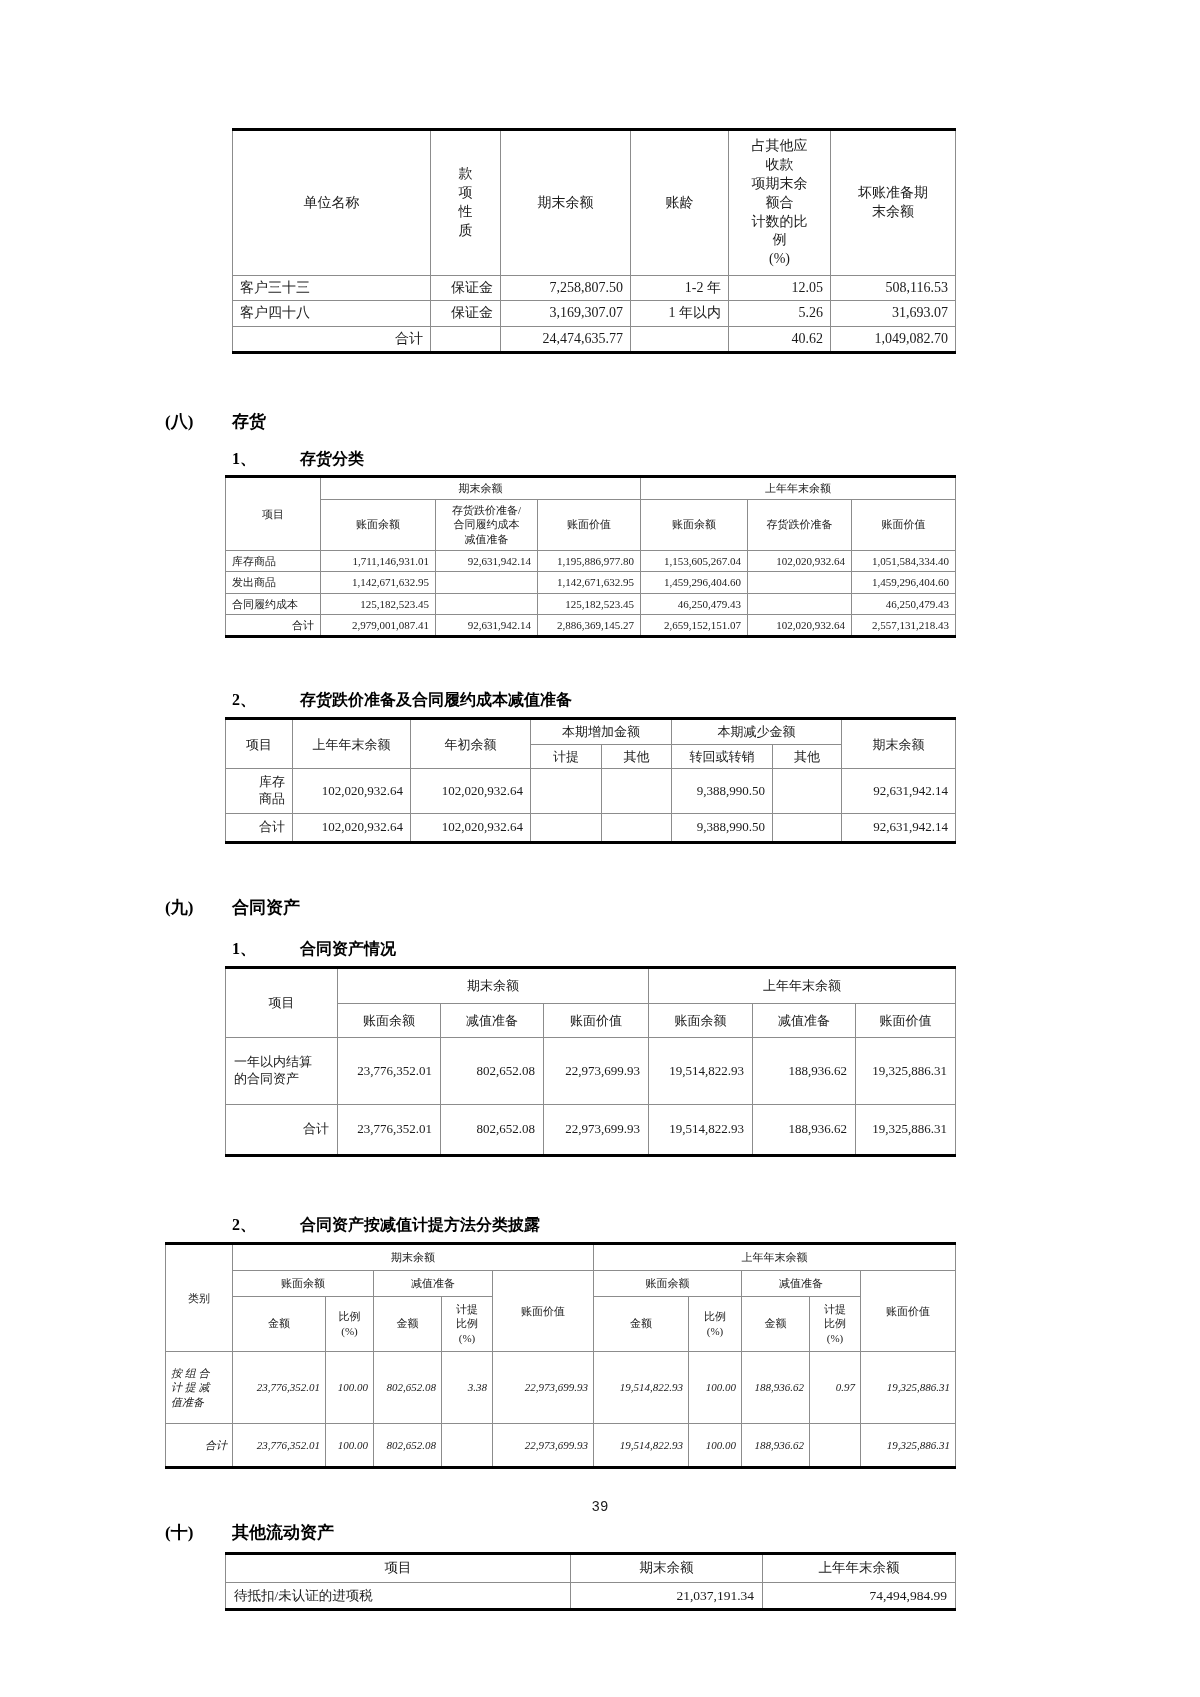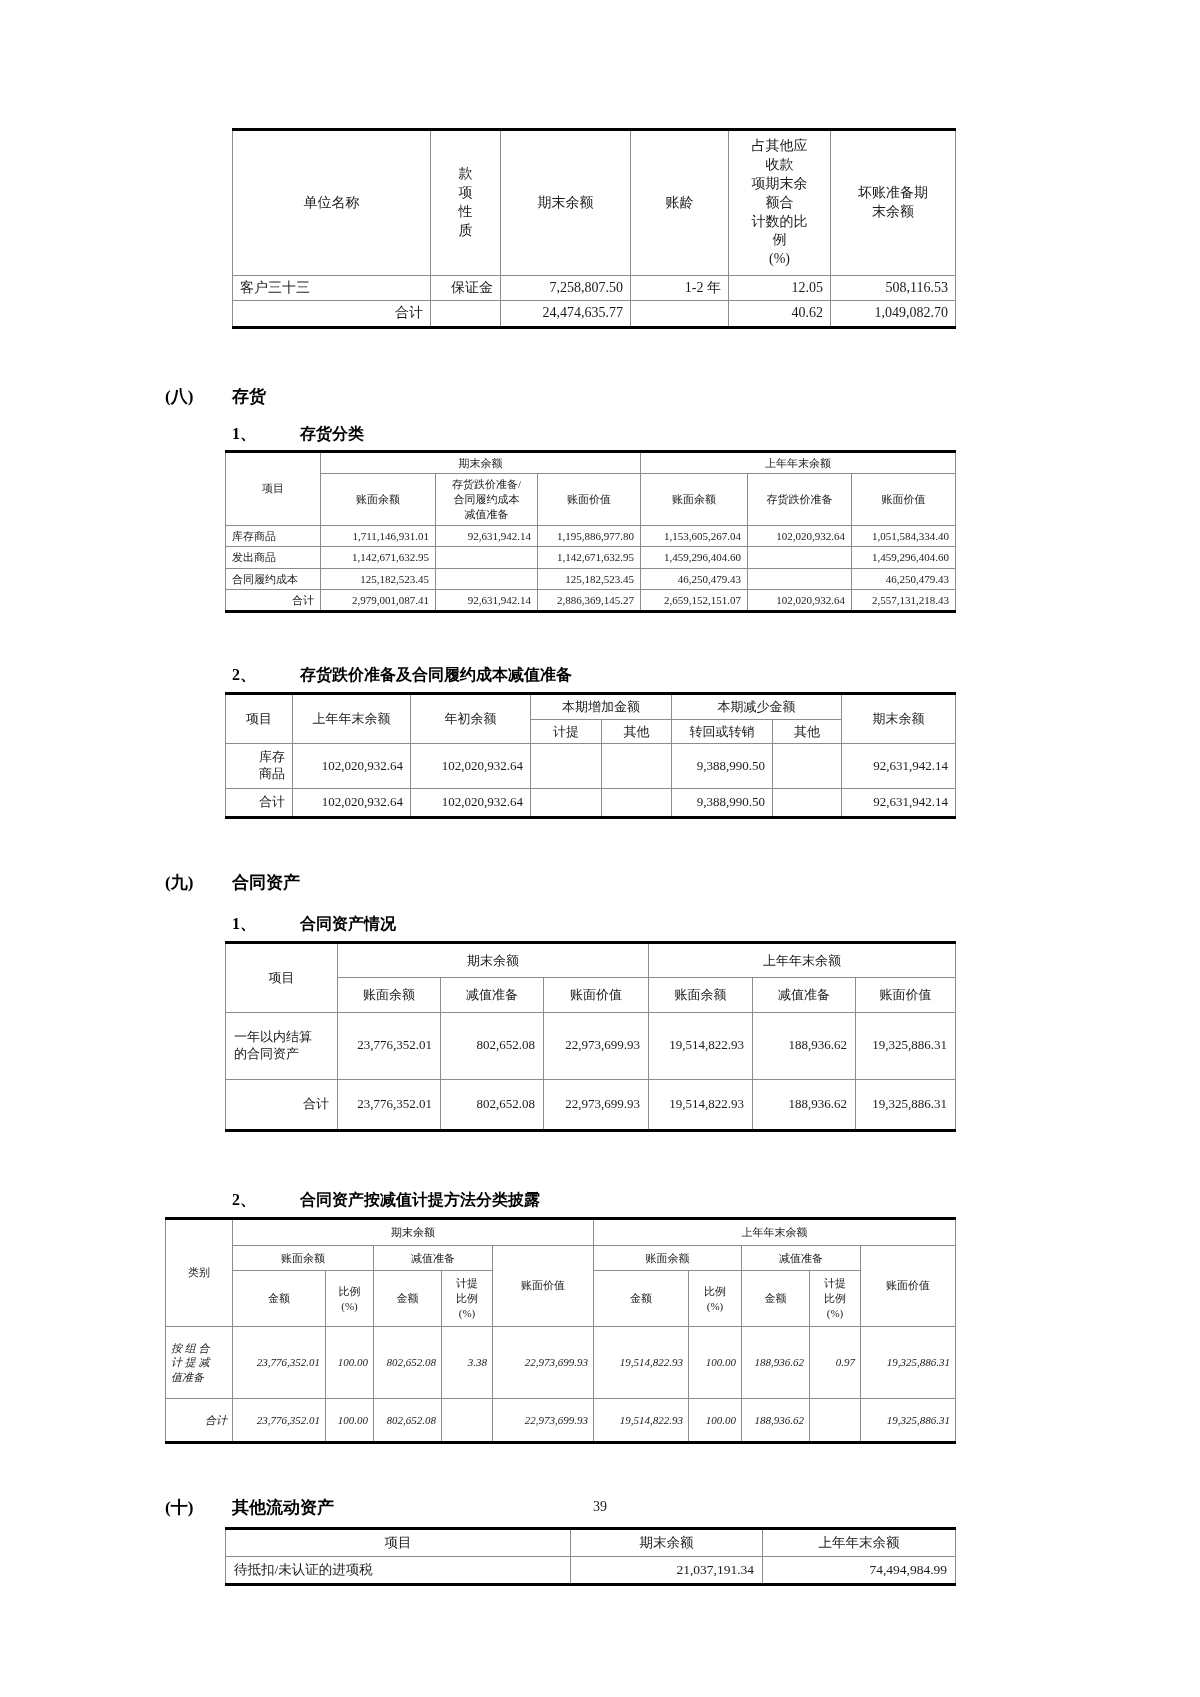--- a/index.html
+++ b/index.html
@@ -45,21 +45,21 @@
   
   .t-disc{width:790px;margin:6px 0 0 165px;font-size:11px;}
   .t-disc th{padding:5px 2px;}
   .t-disc td{padding:14px 5px;font-style:italic;}
 
   
   .t-other{width:730px;margin:8px 0 0 225px;font-size:13.5px;}
   .t-other th{padding:4px 4px;}
   .t-other td{padding:4px 8px;}
 
-  .pagenum{position:absolute;left:0;right:0;bottom:182px;text-align:center;font-size:14px;}
+  .pagenum{position:absolute;left:0;right:0;bottom:182px;text-align:center;font-size:14px;font-family:Liberation Mono, monospace;}
   .mt-s8{margin-top:56px}.mt-sub81{margin-top:16px}
   .mt-s82{margin-top:52px}
   .mt-s9{margin-top:52px}.mt-sub91{margin-top:20px}
   .mt-s92{margin-top:58px}
   .mt-s10{margin-top:52px}
 </style>
 </head>
 <body>
 
 <div class="page">
@@ -89,20 +89,28 @@
       </tr>
     </thead>
     <tbody>
         <tr>
           <td class="a-l">客户三十三</td>
           <td class="a-c">保证金</td>
           <td class="a-r">7,258,807.50</td>
           <td class="a-c">1-2 年</td>
           <td class="a-r">12.05</td>
           <td class="a-r">508,116.53</td>
+        </tr>
+        <tr>
+          <td class="a-l">客户四十八</td>
+          <td class="a-c">保证金</td>
+          <td class="a-r">3,169,307.07</td>
+          <td class="a-c">1 年以内</td>
+          <td class="a-r">5.26</td>
+          <td class="a-r">31,693.07</td>
         </tr>
         <tr>
           <td class="a-c">合计</td>
           <td class="a-c"></td>
           <td class="a-r">24,474,635.77</td>
           <td class="a-c"></td>
           <td class="a-r">40.62</td>
           <td class="a-r">1,049,082.70</td>
         </tr>
       </tbody>

